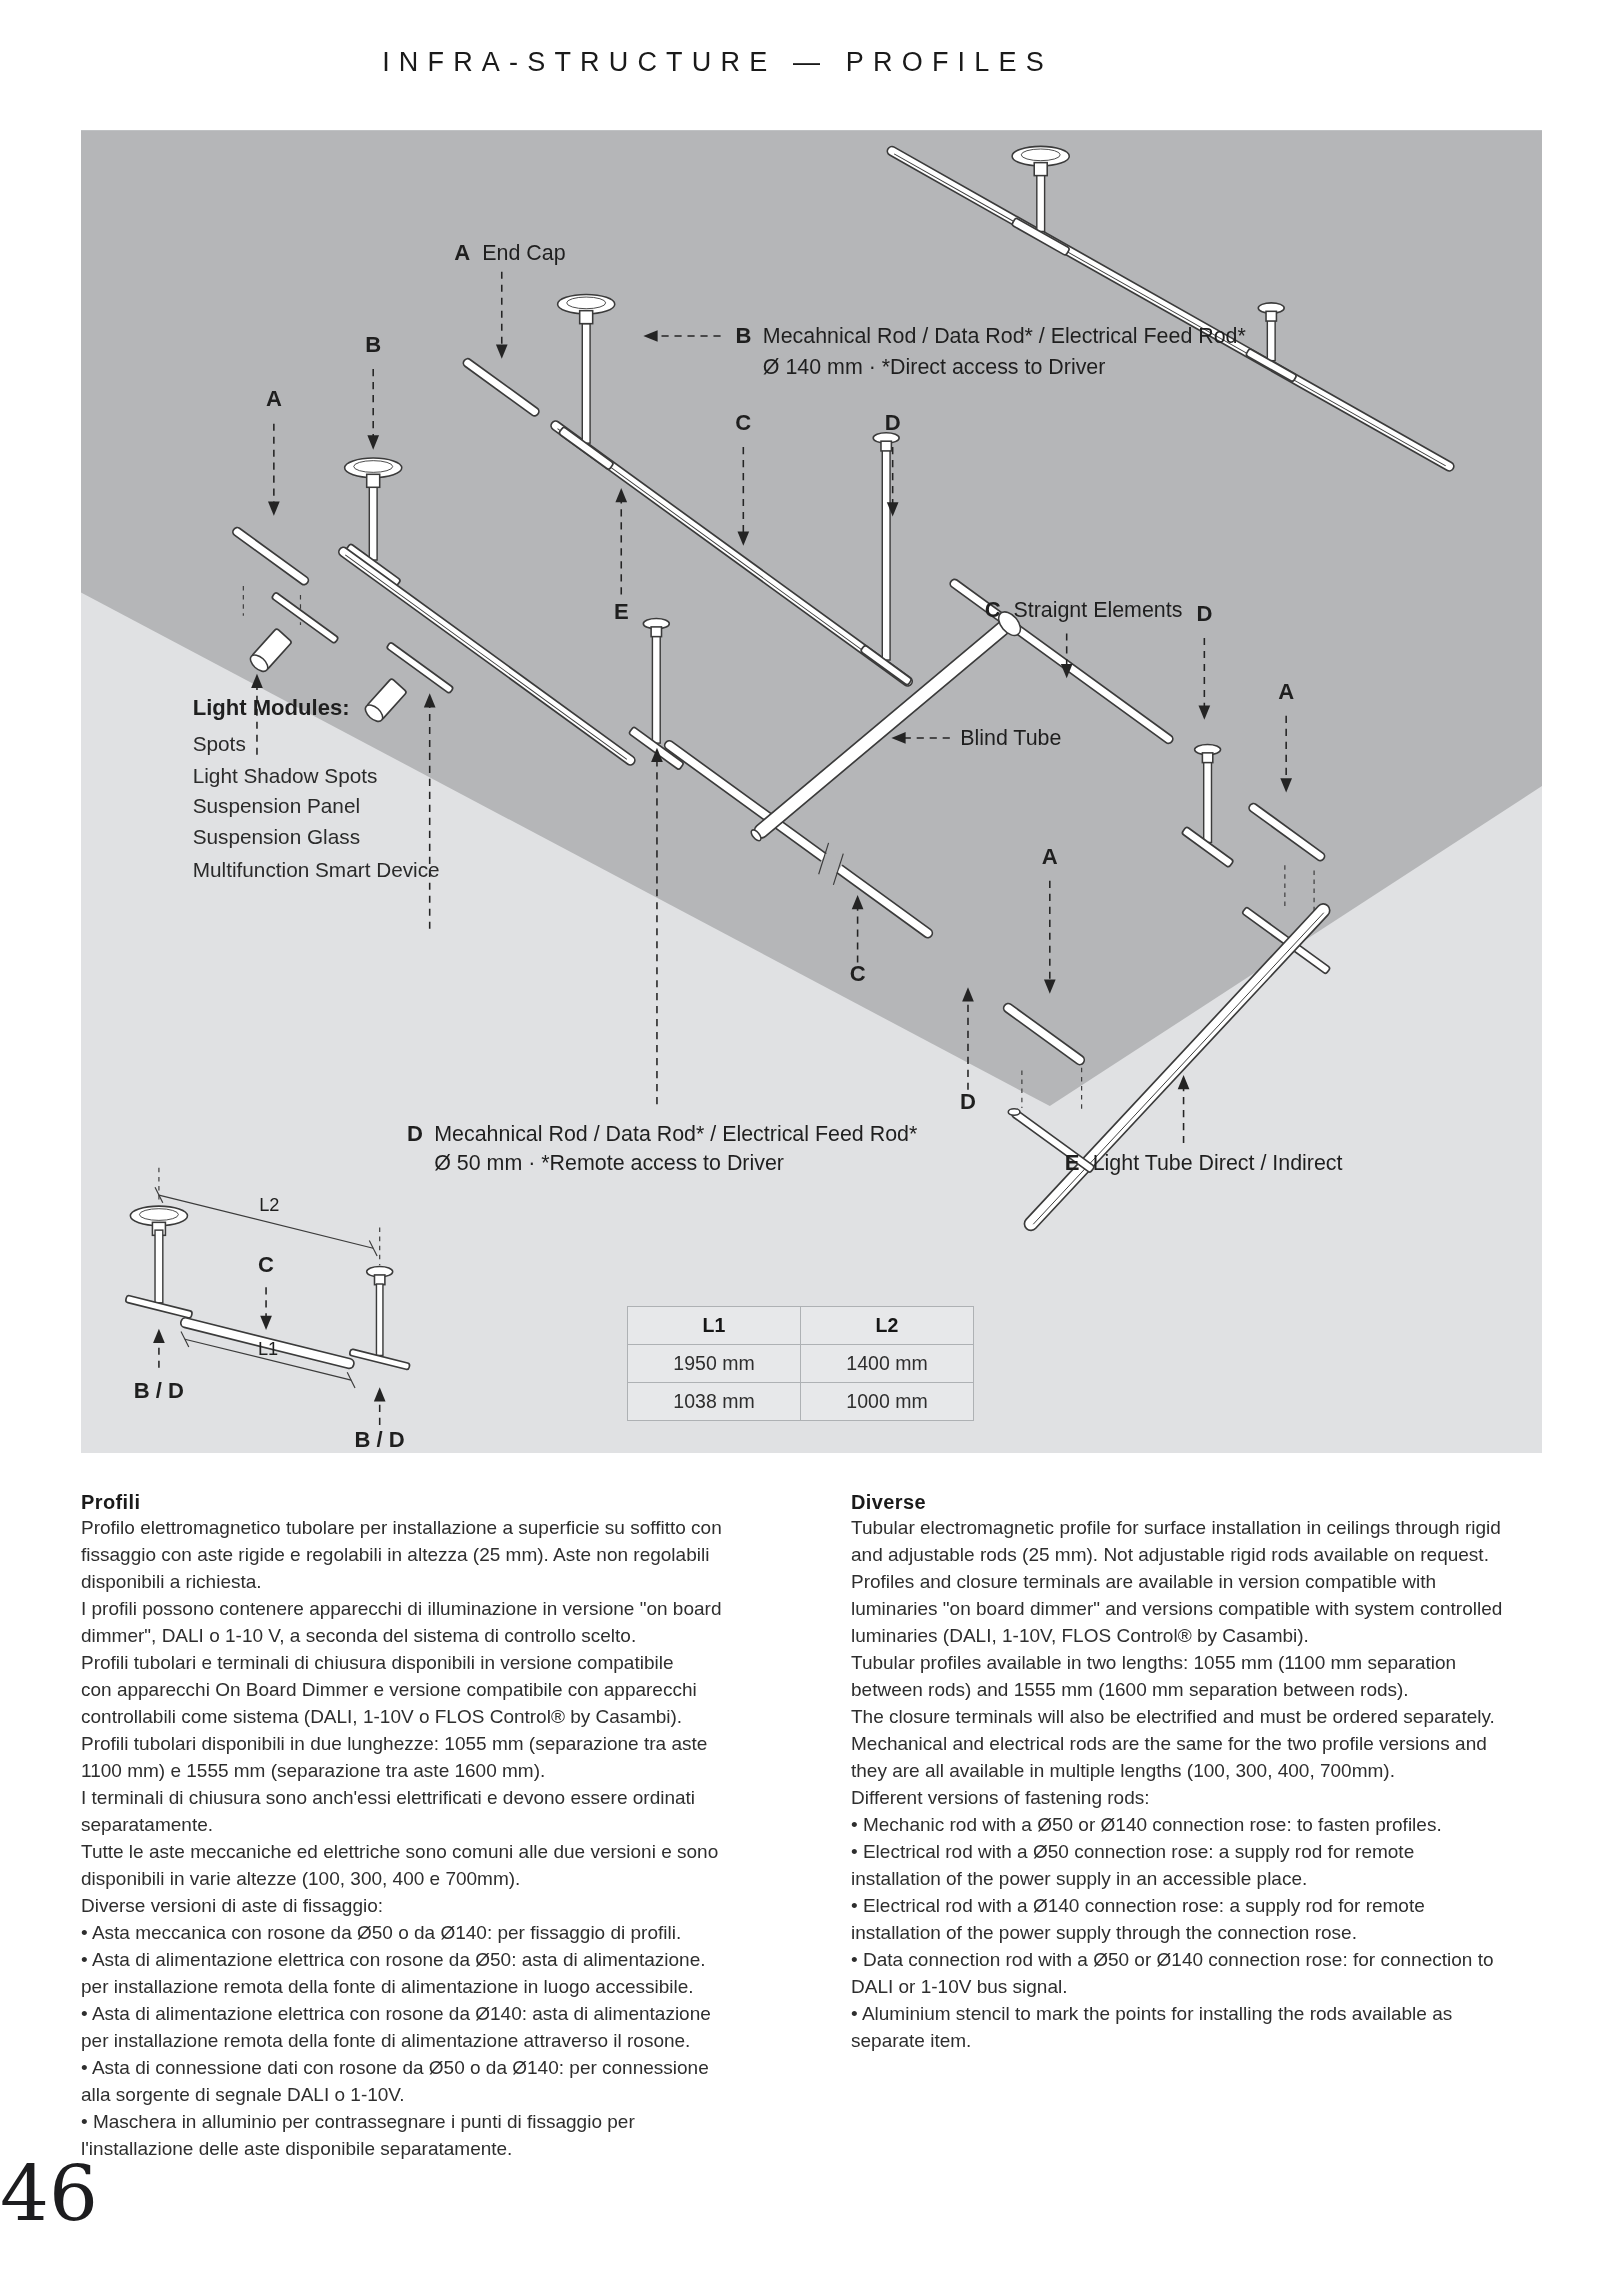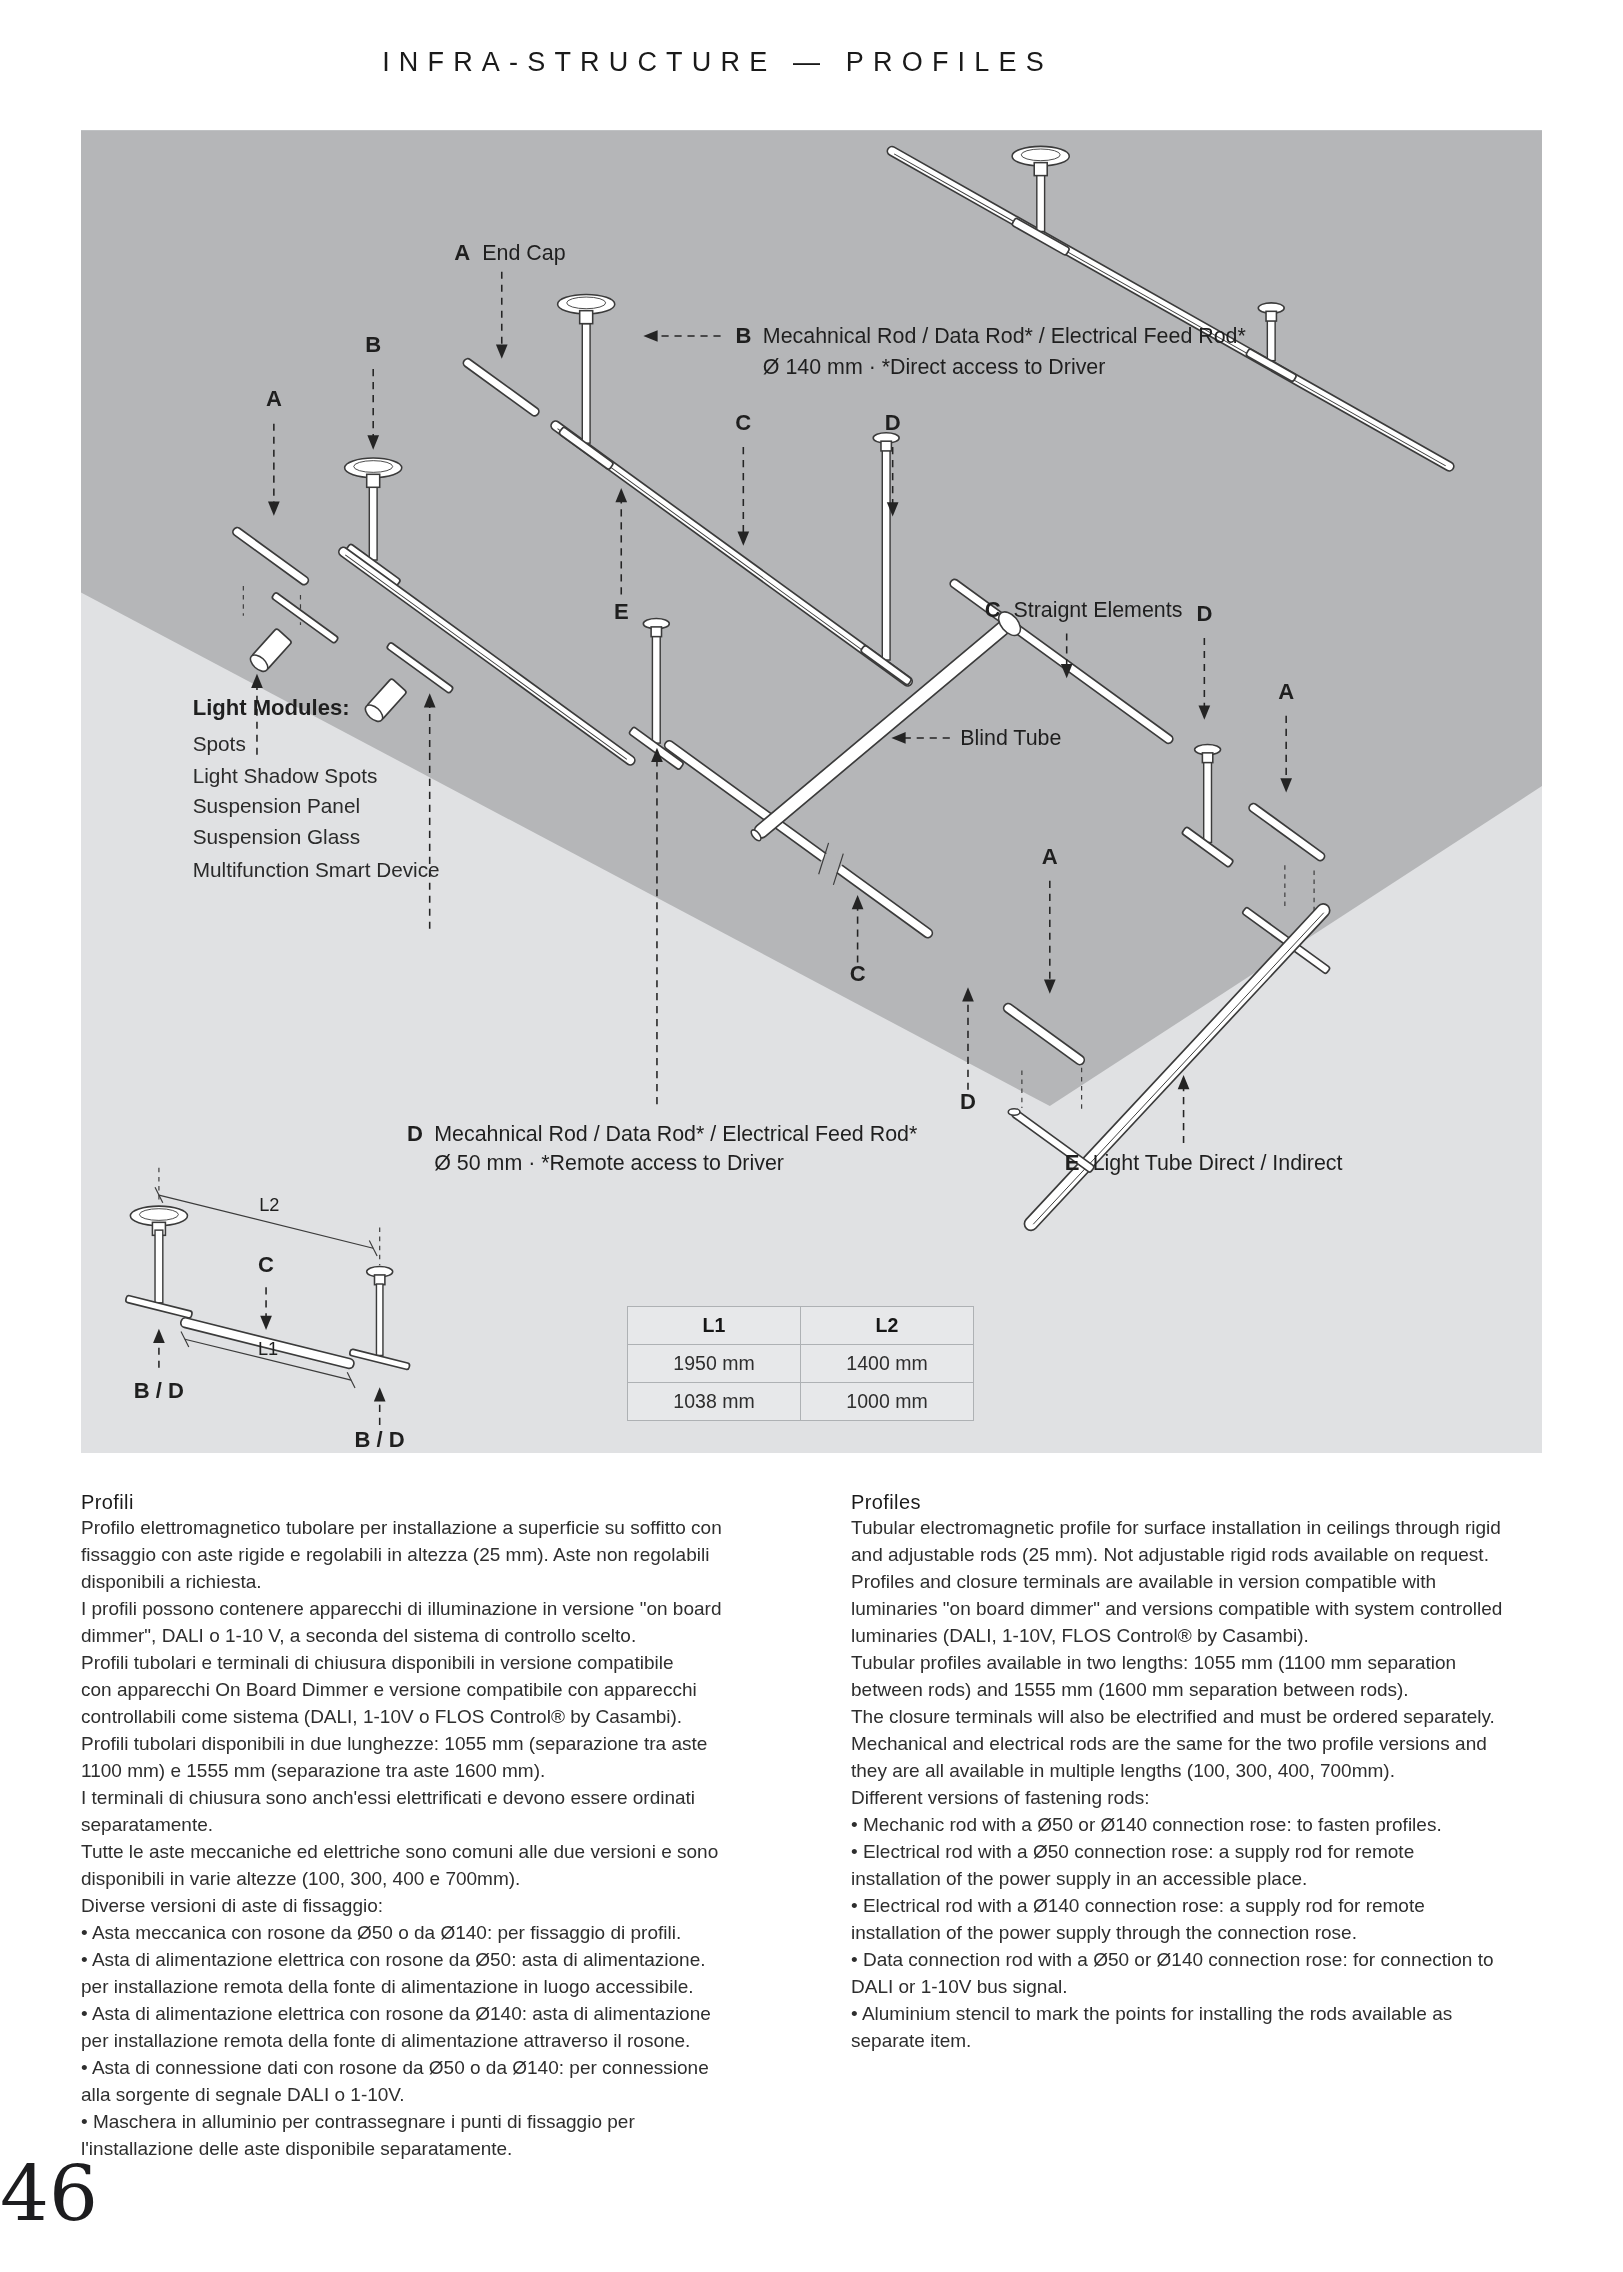--- a/index.html
+++ b/index.html
@@ -23,21 +23,21 @@
   .dim{fill:none;stroke:#3b3b3b;stroke-width:1.8;}
   .thin{fill:none;stroke:#3b3b3b;stroke-width:1.4;}
   .spec-table{position:absolute;left:627px;top:1306px;width:347px;border-collapse:collapse;
     font-size:19.5px;color:#2e2e2e;}
   .spec-table th,.spec-table td{border:1.3px solid #aeb1b4;background:#e7e8ea;height:37px;
     text-align:center;vertical-align:middle;font-weight:normal;padding:0;}
   .spec-table th{font-weight:bold;color:#161616;}
   .col{position:absolute;width:698px;color:#2e2e2e;}
   .col-left{left:81px;top:1491px;}
   .col-right{left:851px;top:1491px;}
-  .col h2{font-size:20px;font-weight:normal;color:#1a1a1a;margin:0 0 0 0;letter-spacing:0.02em;}
+  .col h2{font-size:20px;font-weight:bold;color:#1a1a1a;margin:0 0 0 0;letter-spacing:0.02em;}
   .col .body{font-size:19px;line-height:27px;white-space:pre-line;}
   .page-num{position:absolute;left:0;top:2149px;width:1623px;text-align:left;
     font-family:"DejaVu Serif","Liberation Serif",serif;font-size:77px;color:#1d1d1f;}
 </style>
 </head>
 <body>
 
 <div class="page-title">INFRA-STRUCTURE — PROFILES</div>
 
 <div class="panel">
@@ -347,21 +347,21 @@
 • Asta di alimentazione elettrica con rosone da Ø50: asta di alimentazione.
 per installazione remota della fonte di alimentazione in luogo accessibile.
 • Asta di alimentazione elettrica con rosone da Ø140: asta di alimentazione
 per installazione remota della fonte di alimentazione attraverso il rosone.
 • Asta di connessione dati con rosone da Ø50 o da Ø140: per connessione
 alla sorgente di segnale DALI o 1-10V.
 • Maschera in alluminio per contrassegnare i punti di fissaggio per
 l'installazione delle aste disponibile separatamente.</div>
 </div>
 <div class="col col-right">
-  <h2>Profiles</h2>
+  <h2>Diverse</h2>
   <div class="body">Tubular electromagnetic profile for surface installation in ceilings through rigid
 and adjustable rods (25 mm). Not adjustable rigid rods available on request.
 Profiles and closure terminals are available in version compatible with
 luminaries "on board dimmer" and versions compatible with system controlled
 luminaries (DALI, 1-10V, FLOS Control® by Casambi).
 Tubular profiles available in two lengths: 1055 mm (1100 mm separation
 between rods) and 1555 mm (1600 mm separation between rods).
 The closure terminals will also be electrified and must be ordered separately.
 Mechanical and electrical rods are the same for the two profile versions and
 they are all available in multiple lengths (100, 300, 400, 700mm).

